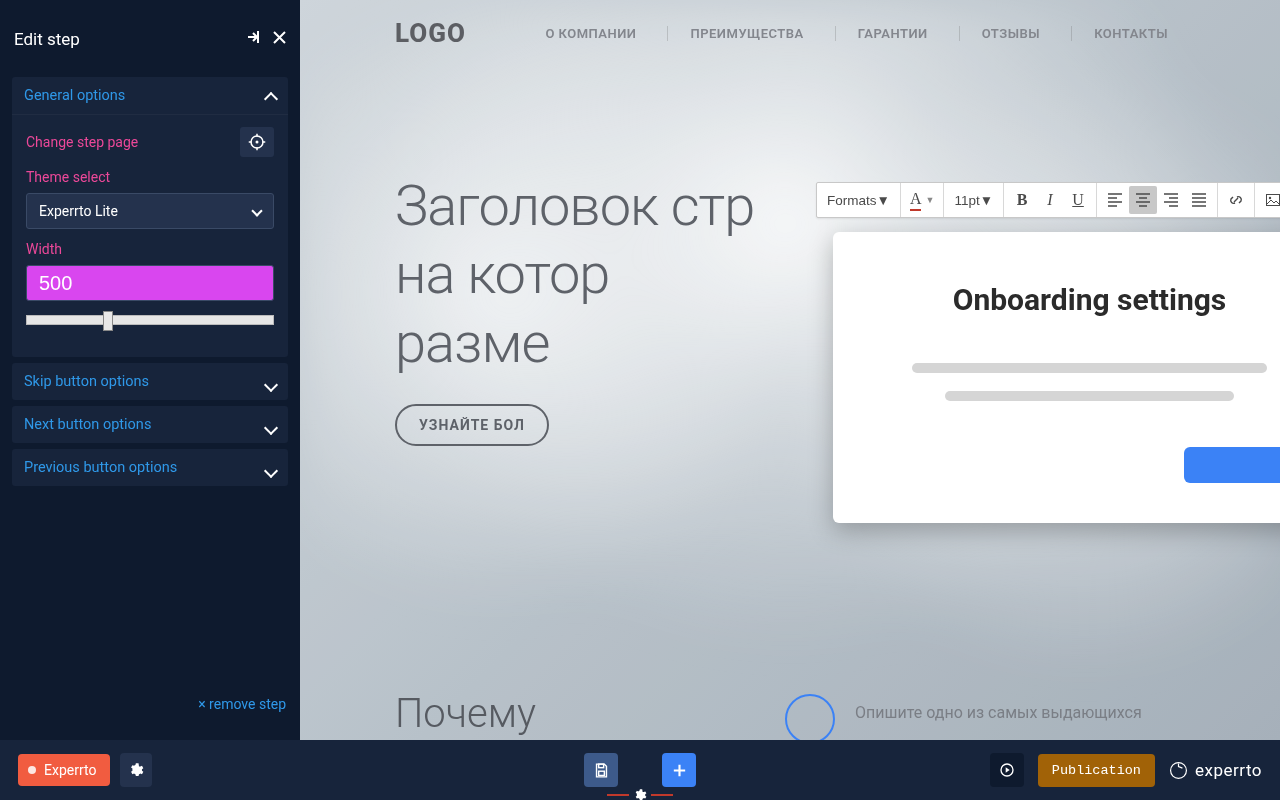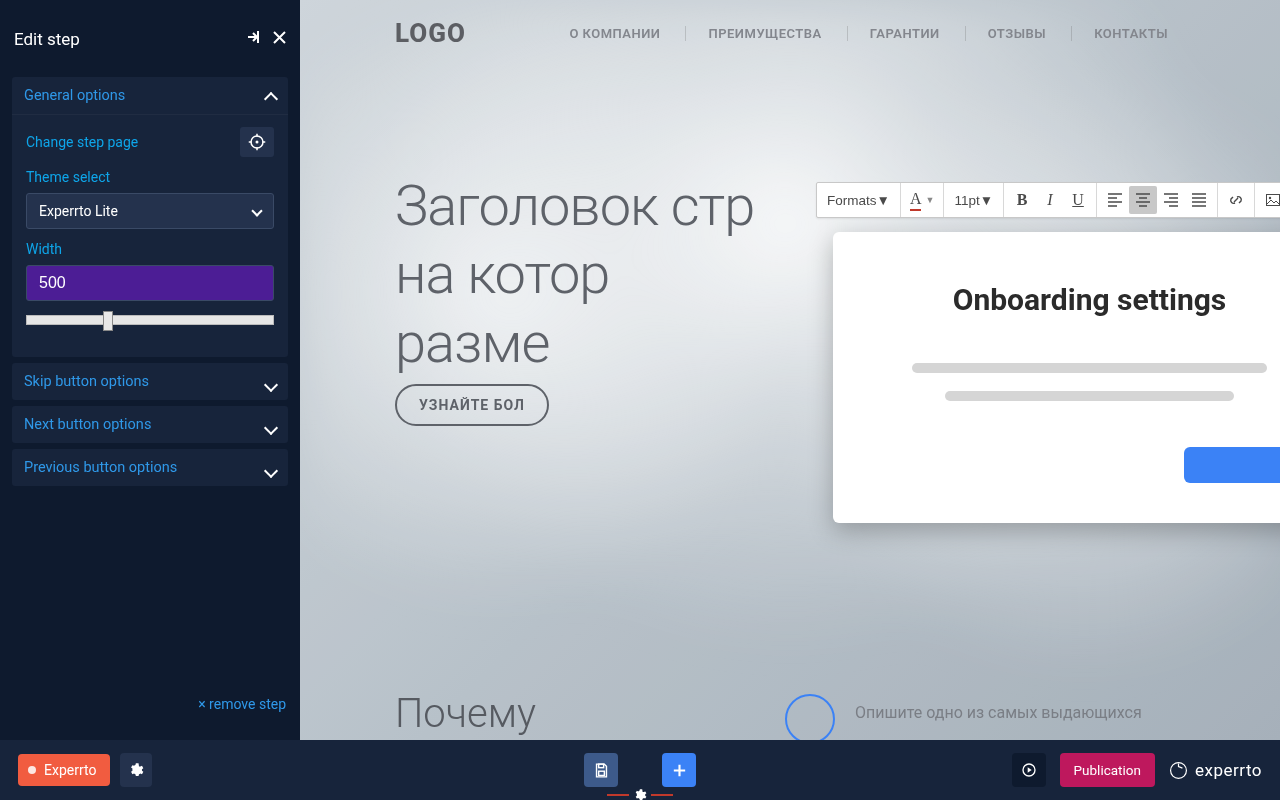--- a/index.html
+++ b/index.html
@@ -54,21 +54,21 @@
   display: inline-block;
   width: 10px; height: 10px;
   border-right: 2px solid #fff;
   border-bottom: 2px solid #fff;
   transform: rotate(45deg);
 }
 .chevron.up { transform: rotate(-135deg); margin-top: 4px; }
 .accordion-body { padding: 12px 14px 20px 14px; }
 
 .form-row { margin-bottom: 12px; }
-.form-row-label { font-size: 14px; color: #0ea5e9; margin-bottom: 8px; display:flex; justify-content:space-between; align-items:center;text-align:right;}
+.form-row-label { font-size: 14px; color: #ec4899; margin-bottom: 8px; display:flex; justify-content:space-between; align-items:center;text-align:right;}
 .target-btn {
   width: 34px; height: 30px;
   background: #24324d;
   border-radius: 3px;
   display: flex; align-items: center; justify-content: center;
   cursor: pointer;
 }
 .target-btn svg { width: 18px; height: 18px; }
 
 .select {
@@ -80,27 +80,27 @@
   display: flex;
   align-items: center;
   justify-content: space-between;
   color: #fff;
   font-size: 14px;
   cursor: pointer;
 }
 .select .chevron { border-color: #fff; width: 8px; height: 8px; }
 
 .input {
-  background: #4c1d95;
+  background: #d946ef;
   border: 1px solid #3a4a66;
   border-radius: 3px;
   height: 36px;
   padding: 0 12px;
   color: #fff;
-  font-size: 16px;
+  font-size: 20px;
   width: 100%;
 }
 .slider-track {
   margin-top: 14px;
   height: 10px;
   background: #e6e6e6;
   position: relative;
   border: 1px solid #bbb;
 }
 .slider-thumb {
@@ -148,36 +148,36 @@
   top: 18px; left: 0; right: 0;
   display: flex;
   align-items: center;
   padding: 0 90px 0 95px;
   color: #6e7077;
   font-weight: 600;
   font-size: 13px;
   letter-spacing: 0.5px;
 }
 .page-logo { font-size: 26px; font-weight: 800; color: #5c5e63; letter-spacing: 1px; }
-.page-nav-items { margin-left: auto; display: flex; gap: 3px; align-items: center; }
+.page-nav-items { margin-left: auto; display: flex; gap: 9px; align-items: center; }
 .page-nav-items span { padding: 0 22px; color: #83868d; }
 .page-nav-items span + span { border-left: 1px solid rgba(100,100,100,0.25); }
 
 .hero-text {
   position: absolute;
   left: 95px; top: 172px;
   color: #5e6269;
   font-size: 56px;
   line-height: 1.22;
   font-weight: 300;
   letter-spacing: -1px;
 }
 .hero-btn {
   position: absolute;
-  left: 95px; top: 384px;
+  left: 95px; top: 404px;
   border: 2px solid #5e6269;
   border-radius: 24px;
   padding: 11px 22px;
   color: #5e6269;
   font-size: 14px;
   font-weight: 700;
   letter-spacing: 1px;
 }
 
 .section-heading {
@@ -337,26 +337,27 @@
 .right-controls { margin-left: auto; display: flex; align-items: center; gap: 14px; }
 .play-btn {
   width: 34px; height: 34px;
   background: #0e1a2e;
   border-radius: 4px;
   display: flex; align-items: center; justify-content: center;
   cursor: pointer;
 }
 .play-btn svg { width: 16px; height: 16px; }
 .publish-btn {
-  background: #be185d;
+  background: #a16207;
   color: #fff;
   padding: 9px 14px;
   border-radius: 4px;
   font-size: 13.5px;
   cursor: pointer;
+  font-family: Liberation Mono, monospace;
 }
 .brand {
   display: flex; align-items: center; gap: 7px;
   color: #fff;
   font-size: 17px;
   letter-spacing: 0.5px;
   cursor: pointer;
 }
 .brand svg { width: 19px; height: 19px; }
 </style>

